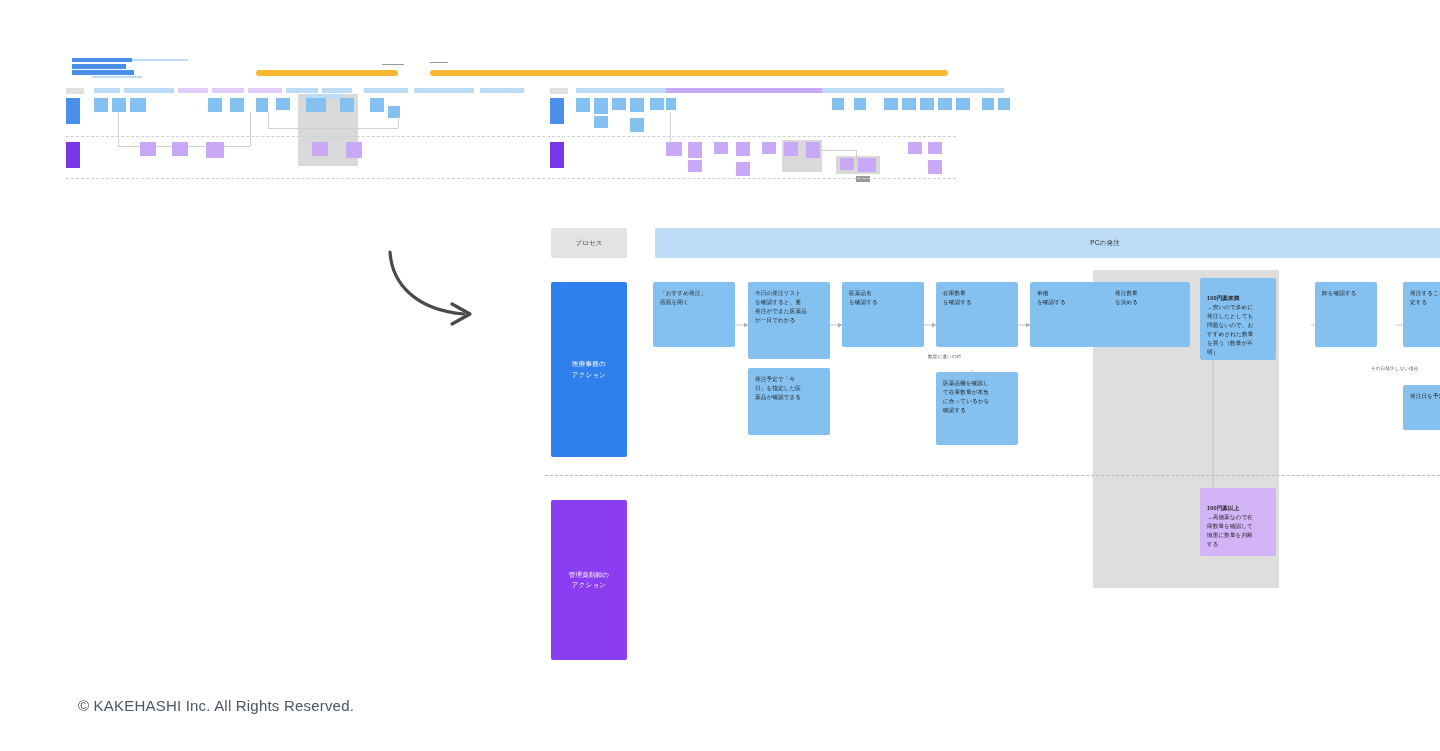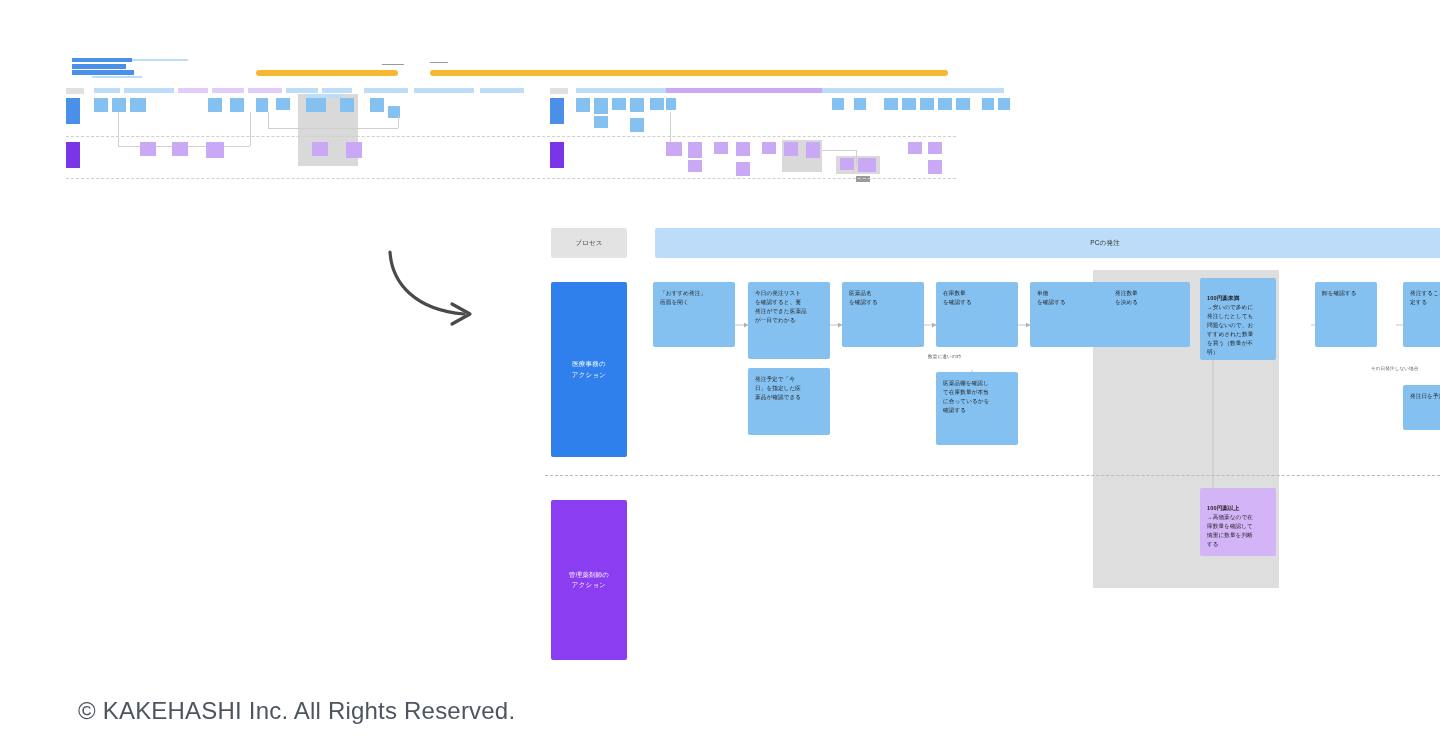--- a/index.html
+++ b/index.html
@@ -73,21 +73,21 @@
   .edge-label {
     position: absolute; font-size: 4.6px; color: #555;
     letter-spacing: .1px; white-space: nowrap;
   }
 
   svg.conn { position: absolute; left: 0; top: 0; overflow: visible; pointer-events: none; }
 
   
   #footer {
     position: absolute; left: 78px; top: 697px;
-    font-size: 24px; color: #4c5560; letter-spacing: .2px;
+    font-size: 15px; color: #4c5560; letter-spacing: .2px;
   }
 </style>
 </head>
 <body>
 
 <div id="slide">
 
   <div id="thumb">
 
     <div class="tb tb-blue" style="left:6px;  top:2px;  width:60px; height:4px;"></div>

